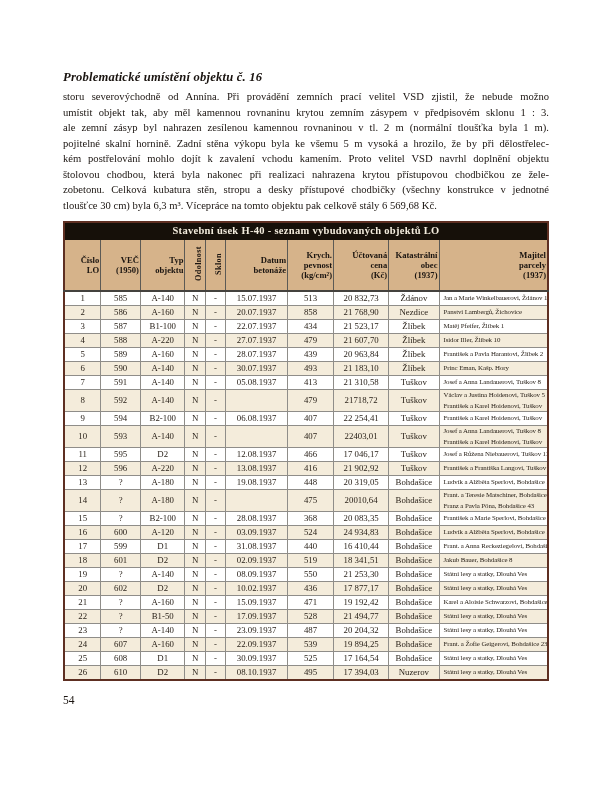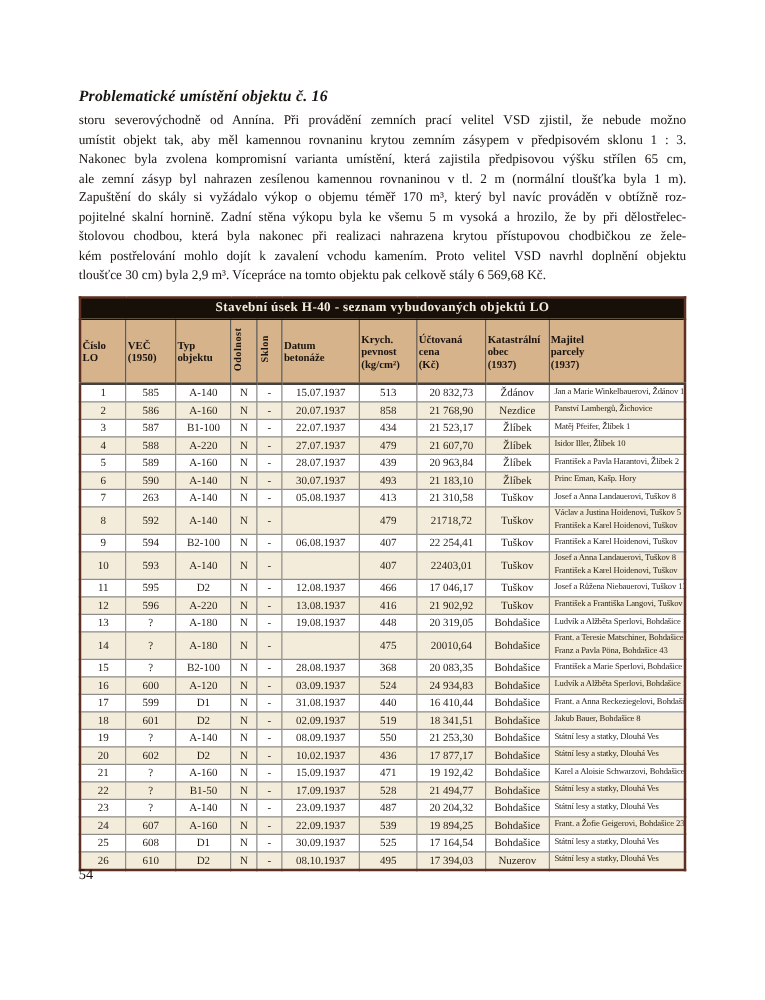--- a/index.html
+++ b/index.html
@@ -56,21 +56,21 @@
     letter-spacing: 0.3px;
     padding: 2px 0 3px 0;
     text-align: center;
     border: 1px solid #161009;
   }
   .objects-table tr.cols th {
     background: #d6b38a;
     font-size: 8.6px;
     line-height: 10px;
     font-weight: bold;
-    text-align: left;
+    text-align: right;
     vertical-align: middle;
     white-space: pre-line;
     border: 1px solid #5c5a55;
     border-bottom: 2px solid #44423e;
     height: 46px;
     padding: 2px 1px;
   }
   .vert-label {
     display: inline-block;
     writing-mode: vertical-rl;
@@ -108,27 +108,26 @@
 </head>
 <body>
 
 <div class="page">
 
   <h2 class="heading">Problematické umístění objektu č. 16</h2>
 
   <div class="para" id="para">
       <div class="pline">storu severovýchodně od Annína. Při provádění zemních prací velitel VSD zjistil, že nebude možno</div>
       <div class="pline">umístit objekt tak, aby měl kamennou rovnaninu krytou zemním zásypem v předpisovém sklonu 1 : 3.</div>
-      <div class="pline">Nakonec byla zvolena kompromisní varianta umístění, která zajistila předpisovou výšku střílen 65 cm,</div>
       <div class="pline">ale zemní zásyp byl nahrazen zesílenou kamennou rovnaninou v tl. 2 m (normální tloušťka byla 1 m).</div>
-      <div class="pline">Zapuštění do skály si vyžádalo výkop o objemu téměř 170 m³, který byl navíc prováděn v obtížně roz-</div>
       <div class="pline">pojitelné skalní hornině. Zadní stěna výkopu byla ke všemu 5 m vysoká a hrozilo, že by při dělostřelec-</div>
+      <div class="pline">kém postřelování mohlo dojít k zavalení vchodu kamením. Proto velitel VSD navrhl doplnění objektu</div>
       <div class="pline">štolovou chodbou, která byla nakonec při realizaci nahrazena krytou přístupovou chodbičkou ze žele-</div>
-      <div class="pline">kém postřelování mohlo dojít k zavalení vchodu kamením. Proto velitel VSD navrhl doplnění objektu</div>
-      <div class="pline last">tloušťce 30 cm) byla 2,9 m³. Vícepráce na tomto objektu pak celkově stály 6 569,68 Kč.</div>
+      <div class="pline">zobetonu. Celková kubatura stěn, stropu a desky přístupové chodbičky (všechny konstrukce v jednotné</div>
+      <div class="pline last">tloušťce 30 cm) byla 6,3 m³. Vícepráce na tomto objektu pak celkově stály 6 569,68 Kč.</div>
     </div>
 
   <table class="objects-table">
     <colgroup>
       <col>
         <col>
         <col>
         <col>
         <col>
         <col>
@@ -234,21 +233,21 @@
           <td>N</td>
           <td>-</td>
           <td>30.07.1937</td>
           <td>493</td>
           <td>21 183,10</td>
           <td>Žlíbek</td>
           <td class="owner">Princ Eman, Kašp. Hory</td>
         </tr>
         <tr>
           <td>7</td>
-          <td>263</td>
+          <td>591</td>
           <td>A-140</td>
           <td>N</td>
           <td>-</td>
           <td>05.08.1937</td>
           <td>413</td>
           <td>21 310,58</td>
           <td>Tuškov</td>
           <td class="owner">Josef a Anna Landauerovi, Tuškov 8</td>
         </tr>
         <tr class="alt">

